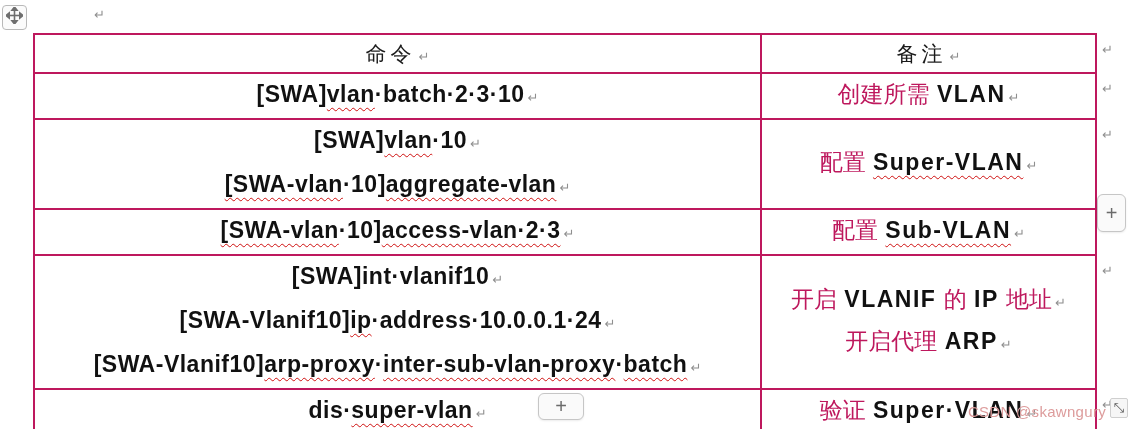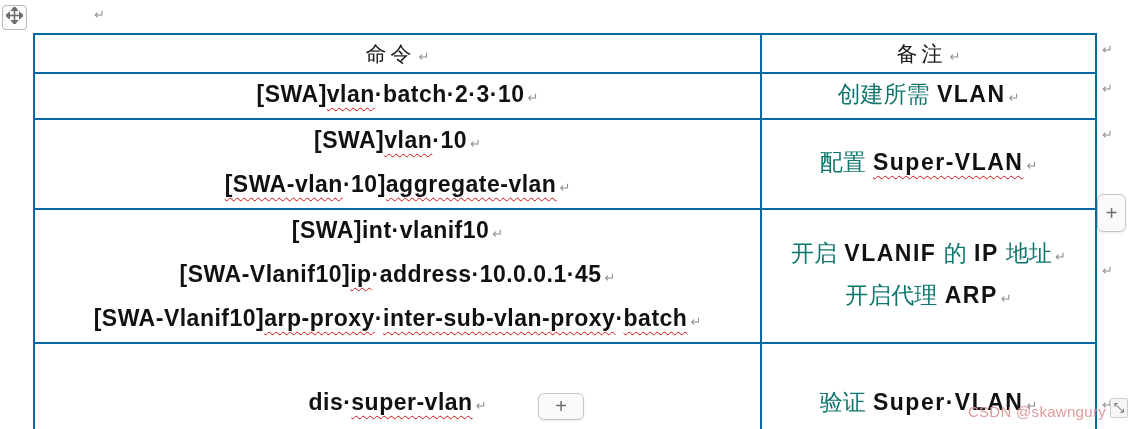--- a/index.html
+++ b/index.html
@@ -13,37 +13,37 @@
     display:flex; align-items:center; justify-content:center; cursor:move; }
 
   
   .pmark { position:absolute; color:#8f8f8f; font-size:13px; line-height:13px; }
   .pmark-top { left:94px; top:8px; }
   .pmark-bottom { left:94px; top:415px; }
 
   
   table.doc { position:absolute; left:33px; top:33px; width:1062px;
     border-collapse:collapse; table-layout:fixed; }
-  table.doc th, table.doc td { border:2px solid #0369a1; vertical-align:middle;
+  table.doc th, table.doc td { border:2px solid #be185d; vertical-align:middle;
     text-align:center; padding:0 4px; background:#fff; }
   col.c1 { width:727px; } col.c2 { width:335px; }
   thead tr { height:39px; }
   tbody tr:nth-child(1){ height:42px;margin-top:24px; }
   tbody tr:nth-child(2){ height:82px;margin-top:40px; }
   tbody tr:nth-child(3){ height:39px; }
   tbody tr:nth-child(4){ height:122px; }
   tbody tr:nth-child(5){ height:40px; }
 
   .hdr { font-family:"DejaVu Serif","Liberation Serif",serif; font-weight:400;
          font-size:21px; color:#1a1a1a; letter-spacing:4px; }
   .cmd-line { line-height:40px; font-weight:700; font-size:23px; color:#111;
               letter-spacing:0.5px; white-space:nowrap; }
   .rem-line { line-height:38px; white-space:nowrap; }
   .cjk { font-family:"DejaVu Serif","Liberation Serif",serif; font-weight:400;
-         font-size:23px; color:#0f766e; }
+         font-size:23px; color:#be185d; }
   .latin { font-family:"Liberation Sans",sans-serif; font-weight:700;
            font-size:23px; color:#111; letter-spacing:1.5px; }
   .sq { text-decoration:underline wavy #cf1010 1px; text-underline-offset:5px;
         text-decoration-skip-ink:none; }
   .cell-pmark { color:#8f8f8f; font-size:13px; font-weight:400; letter-spacing:0;
                 font-family:"Liberation Sans",sans-serif; margin-left:3px; }
 
   
   .row-mark { position:absolute; color:#8f8f8f; font-size:13px; line-height:13px; }
 
@@ -109,22 +109,30 @@
           <td>
             <div class="cmd-line"><span class="">[SWA]</span><span class=" sq">vlan</span><span class="">·10</span><span class="cell-pmark">↵</span></div>
             <div class="cmd-line"><span class=" sq">[SWA-vlan</span><span class="">·10]</span><span class=" sq">aggregate-vlan</span><span class="cell-pmark">↵</span></div>
           </td>
           <td>
             <div class="rem-line"><span class="cjk">配置 </span><span class="latin sq">Super-VLAN</span><span class="cell-pmark">↵</span></div>
           </td>
         </tr>
         <tr>
           <td>
+            <div class="cmd-line"><span class=" sq">[SWA-vlan</span><span class="">·10]</span><span class=" sq">access-vlan·2·3</span><span class="cell-pmark">↵</span></div>
+          </td>
+          <td>
+            <div class="rem-line"><span class="cjk">配置 </span><span class="latin sq">Sub-VLAN</span><span class="cell-pmark">↵</span></div>
+          </td>
+        </tr>
+        <tr>
+          <td>
             <div class="cmd-line"><span class="">[SWA]int·vlanif10</span><span class="cell-pmark">↵</span></div>
-            <div class="cmd-line"><span class="">[SWA-Vlanif10]</span><span class=" sq">ip</span><span class="">·address·10.0.0.1·45</span><span class="cell-pmark">↵</span></div>
+            <div class="cmd-line"><span class="">[SWA-Vlanif10]</span><span class=" sq">ip</span><span class="">·address·10.0.0.1·24</span><span class="cell-pmark">↵</span></div>
             <div class="cmd-line"><span class="">[SWA-Vlanif10]</span><span class=" sq">arp-proxy</span><span class="">·</span><span class=" sq">inter-sub-vlan-proxy</span><span class="">·</span><span class=" sq">batch</span><span class="cell-pmark">↵</span></div>
           </td>
           <td>
             <div class="rem-line"><span class="cjk">开启 </span><span class="latin">VLANIF</span><span class="cjk"> 的 </span><span class="latin">IP</span><span class="cjk"> 地址</span><span class="cell-pmark">↵</span></div>
             <div class="rem-line"><span class="cjk">开启代理 </span><span class="latin">ARP</span><span class="cell-pmark">↵</span></div>
           </td>
         </tr>
         <tr>
           <td>
             <div class="cmd-line"><span class="">dis·</span><span class=" sq">super-vlan</span><span class="cell-pmark">↵</span></div>

